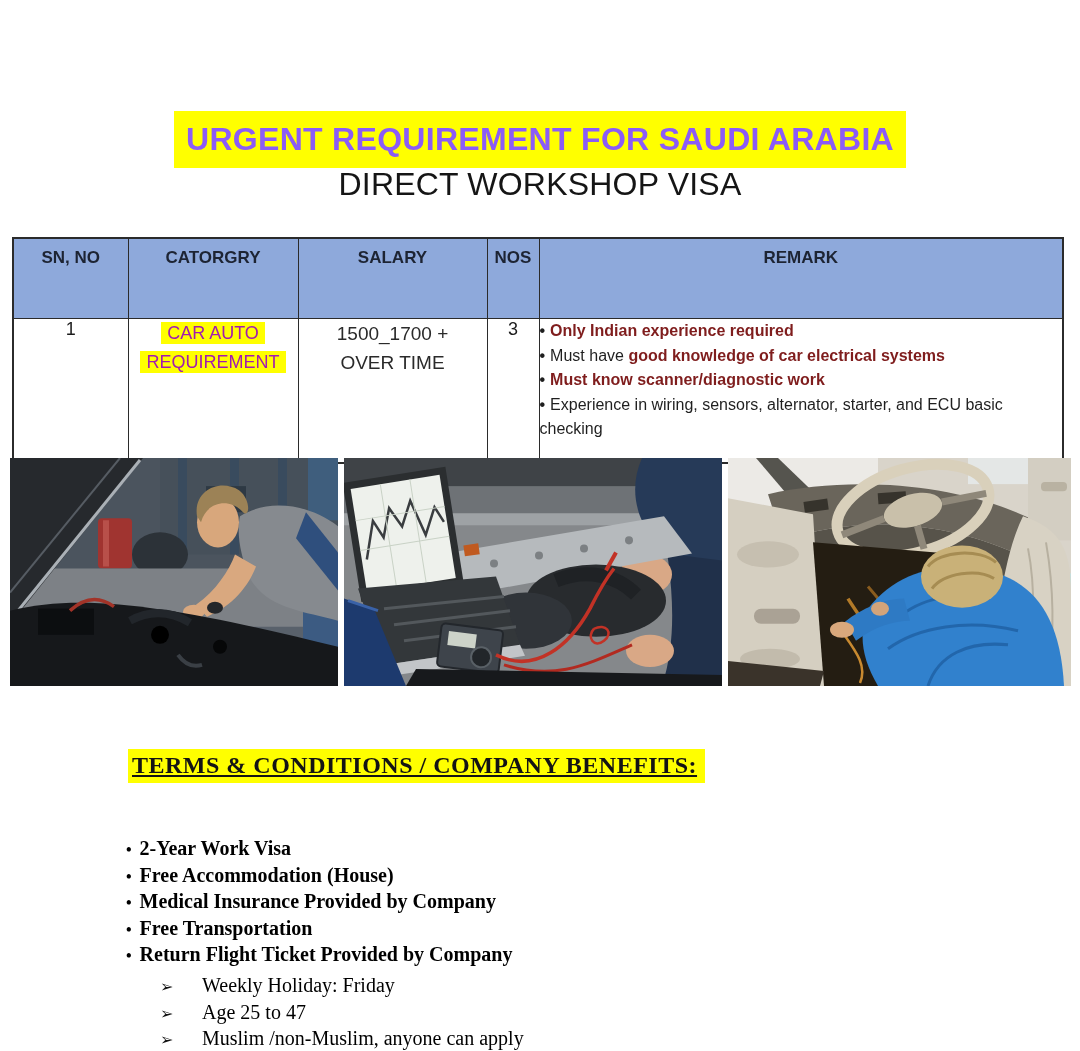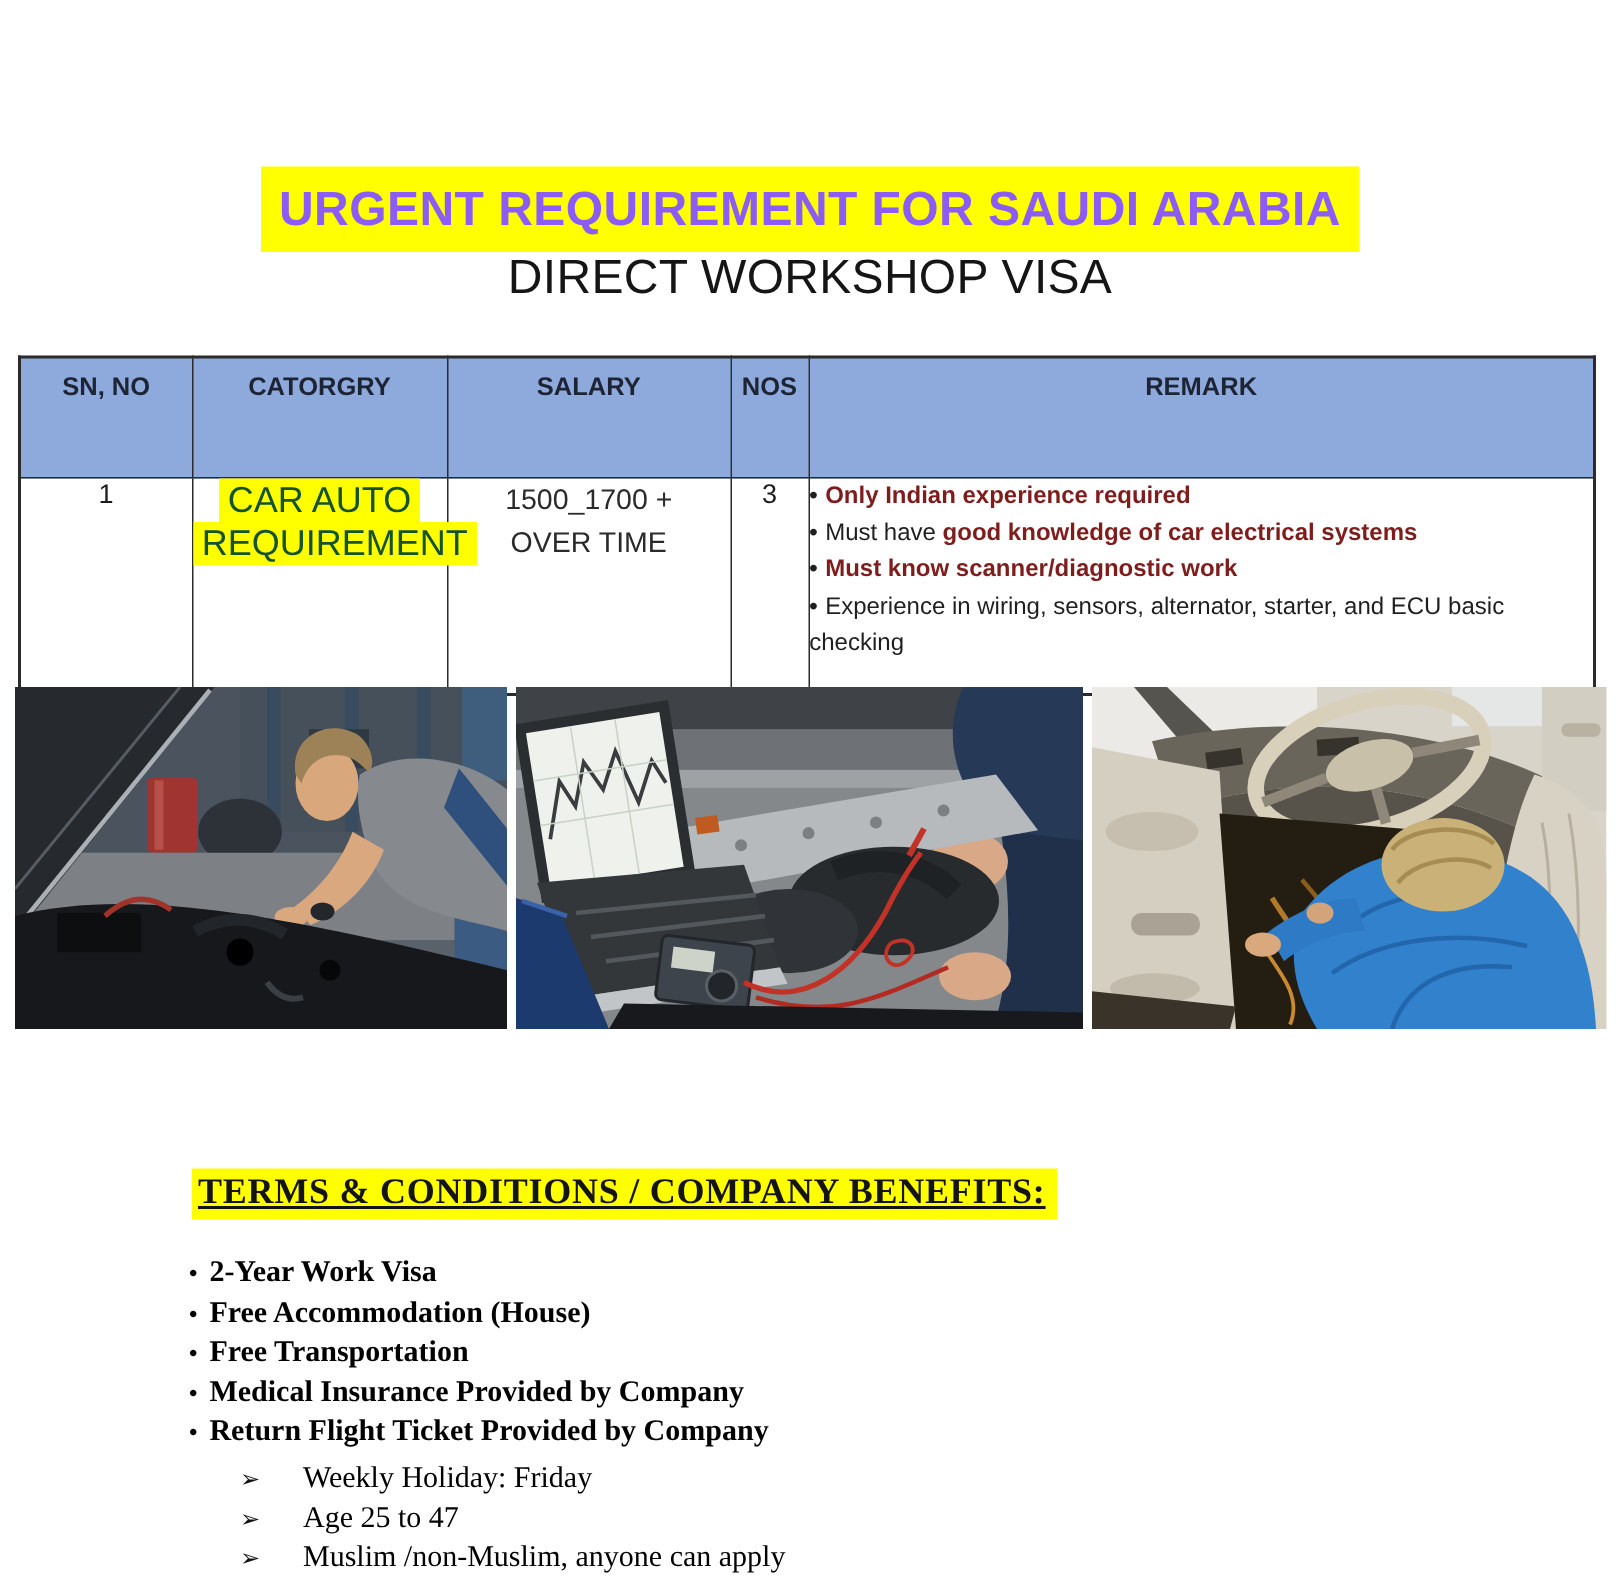--- a/index.html
+++ b/index.html
@@ -29,36 +29,36 @@
   table.jobs th,table.jobs td{
     border:1px solid #2b2b2b;vertical-align:top;padding:0;
   }
   table.jobs th{
     background:var(--table-header-blue,#8ea9db);
     height:70px;font-size:17px;font-weight:700;color:#1d2433;
     text-align:center;padding-top:9px;vertical-align:top;
   }
   table.jobs td{height:143px;}
   td.c-sn{text-align:center;padding-top:34px;font-size:18px;}
-  td.c-cat{text-align:center;padding-top:30px;font-size:24px;line-height:29px;color:#14532d;}
+  td.c-cat{text-align:center;padding-top:30px;font-size:18px;line-height:29px;color:#a21caf;}
   td.c-cat .hl{padding:1px 6px;}
   td.c-sal{text-align:center;padding-top:32px;font-size:19px;line-height:29px;color:#2a2a2a;}
   td.c-nos{text-align:center;padding-top:8px;font-size:18px;}
   td.c-rem{padding:7px 12px 0 14px;font-size:16px;line-height:24.5px;color:#1f1f1f;}
   .remark-item b{font-weight:700;color:#7f1d1d;}
   .rdot{font-weight:700;margin-right:5px;}
 
   
   .photos{position:absolute;top:458px;left:10px;width:1060px;height:228px;display:flex;}
   .photo{height:228px;flex:none;}
   .photo + .photo{margin-left:6px;}
   .photo svg{display:block;width:100%;height:100%;}
 
   
-  .terms-heading{position:absolute;top:779px;left:128px;}
+  .terms-heading{position:absolute;top:749px;left:128px;}
   .terms-heading .hl{
     font-family:"Liberation Serif",serif;font-size:24px;font-weight:700;
     letter-spacing:.5px;text-decoration:underline;color:#141414;
     display:inline-block;padding:3px 8px 4px 4px;
   }
   ul.benefits{
     position:absolute;top:836px;left:126px;margin:0;padding:0;list-style:none;
     font-family:"Liberation Serif",serif;font-size:20px;line-height:25.5px;color:#000;
   }
   ul.benefits li .bdot{margin-right:8px;font-size:16px;}
@@ -256,22 +256,22 @@
   </div>
 </div>
 
 <div class="terms-heading">
   <span class="hl">TERMS &amp; CONDITIONS / COMPANY BENEFITS:</span>
 </div>
 
 <ul class="benefits">
   <li class="b"><span class="bdot">•</span><span>2-Year Work Visa</span></li>
   <li class="b"><span class="bdot">•</span><span>Free Accommodation (House)</span></li>
+  <li class="b"><span class="bdot">•</span><span>Medical Insurance Provided by Company</span></li>
   <li class="b"><span class="bdot">•</span><span>Free Transportation</span></li>
-  <li class="b"><span class="bdot">•</span><span>Medical Insurance Provided by Company</span></li>
   <li class="b"><span class="bdot">•</span><span>Return Flight Ticket Provided by Company</span></li>
 </ul>
 
 <ul class="arrows">
   <li>
       <span class="arr">➢</span>
       <span>Weekly Holiday: Friday</span>
     </li>
   <li>
       <span class="arr">➢</span>

